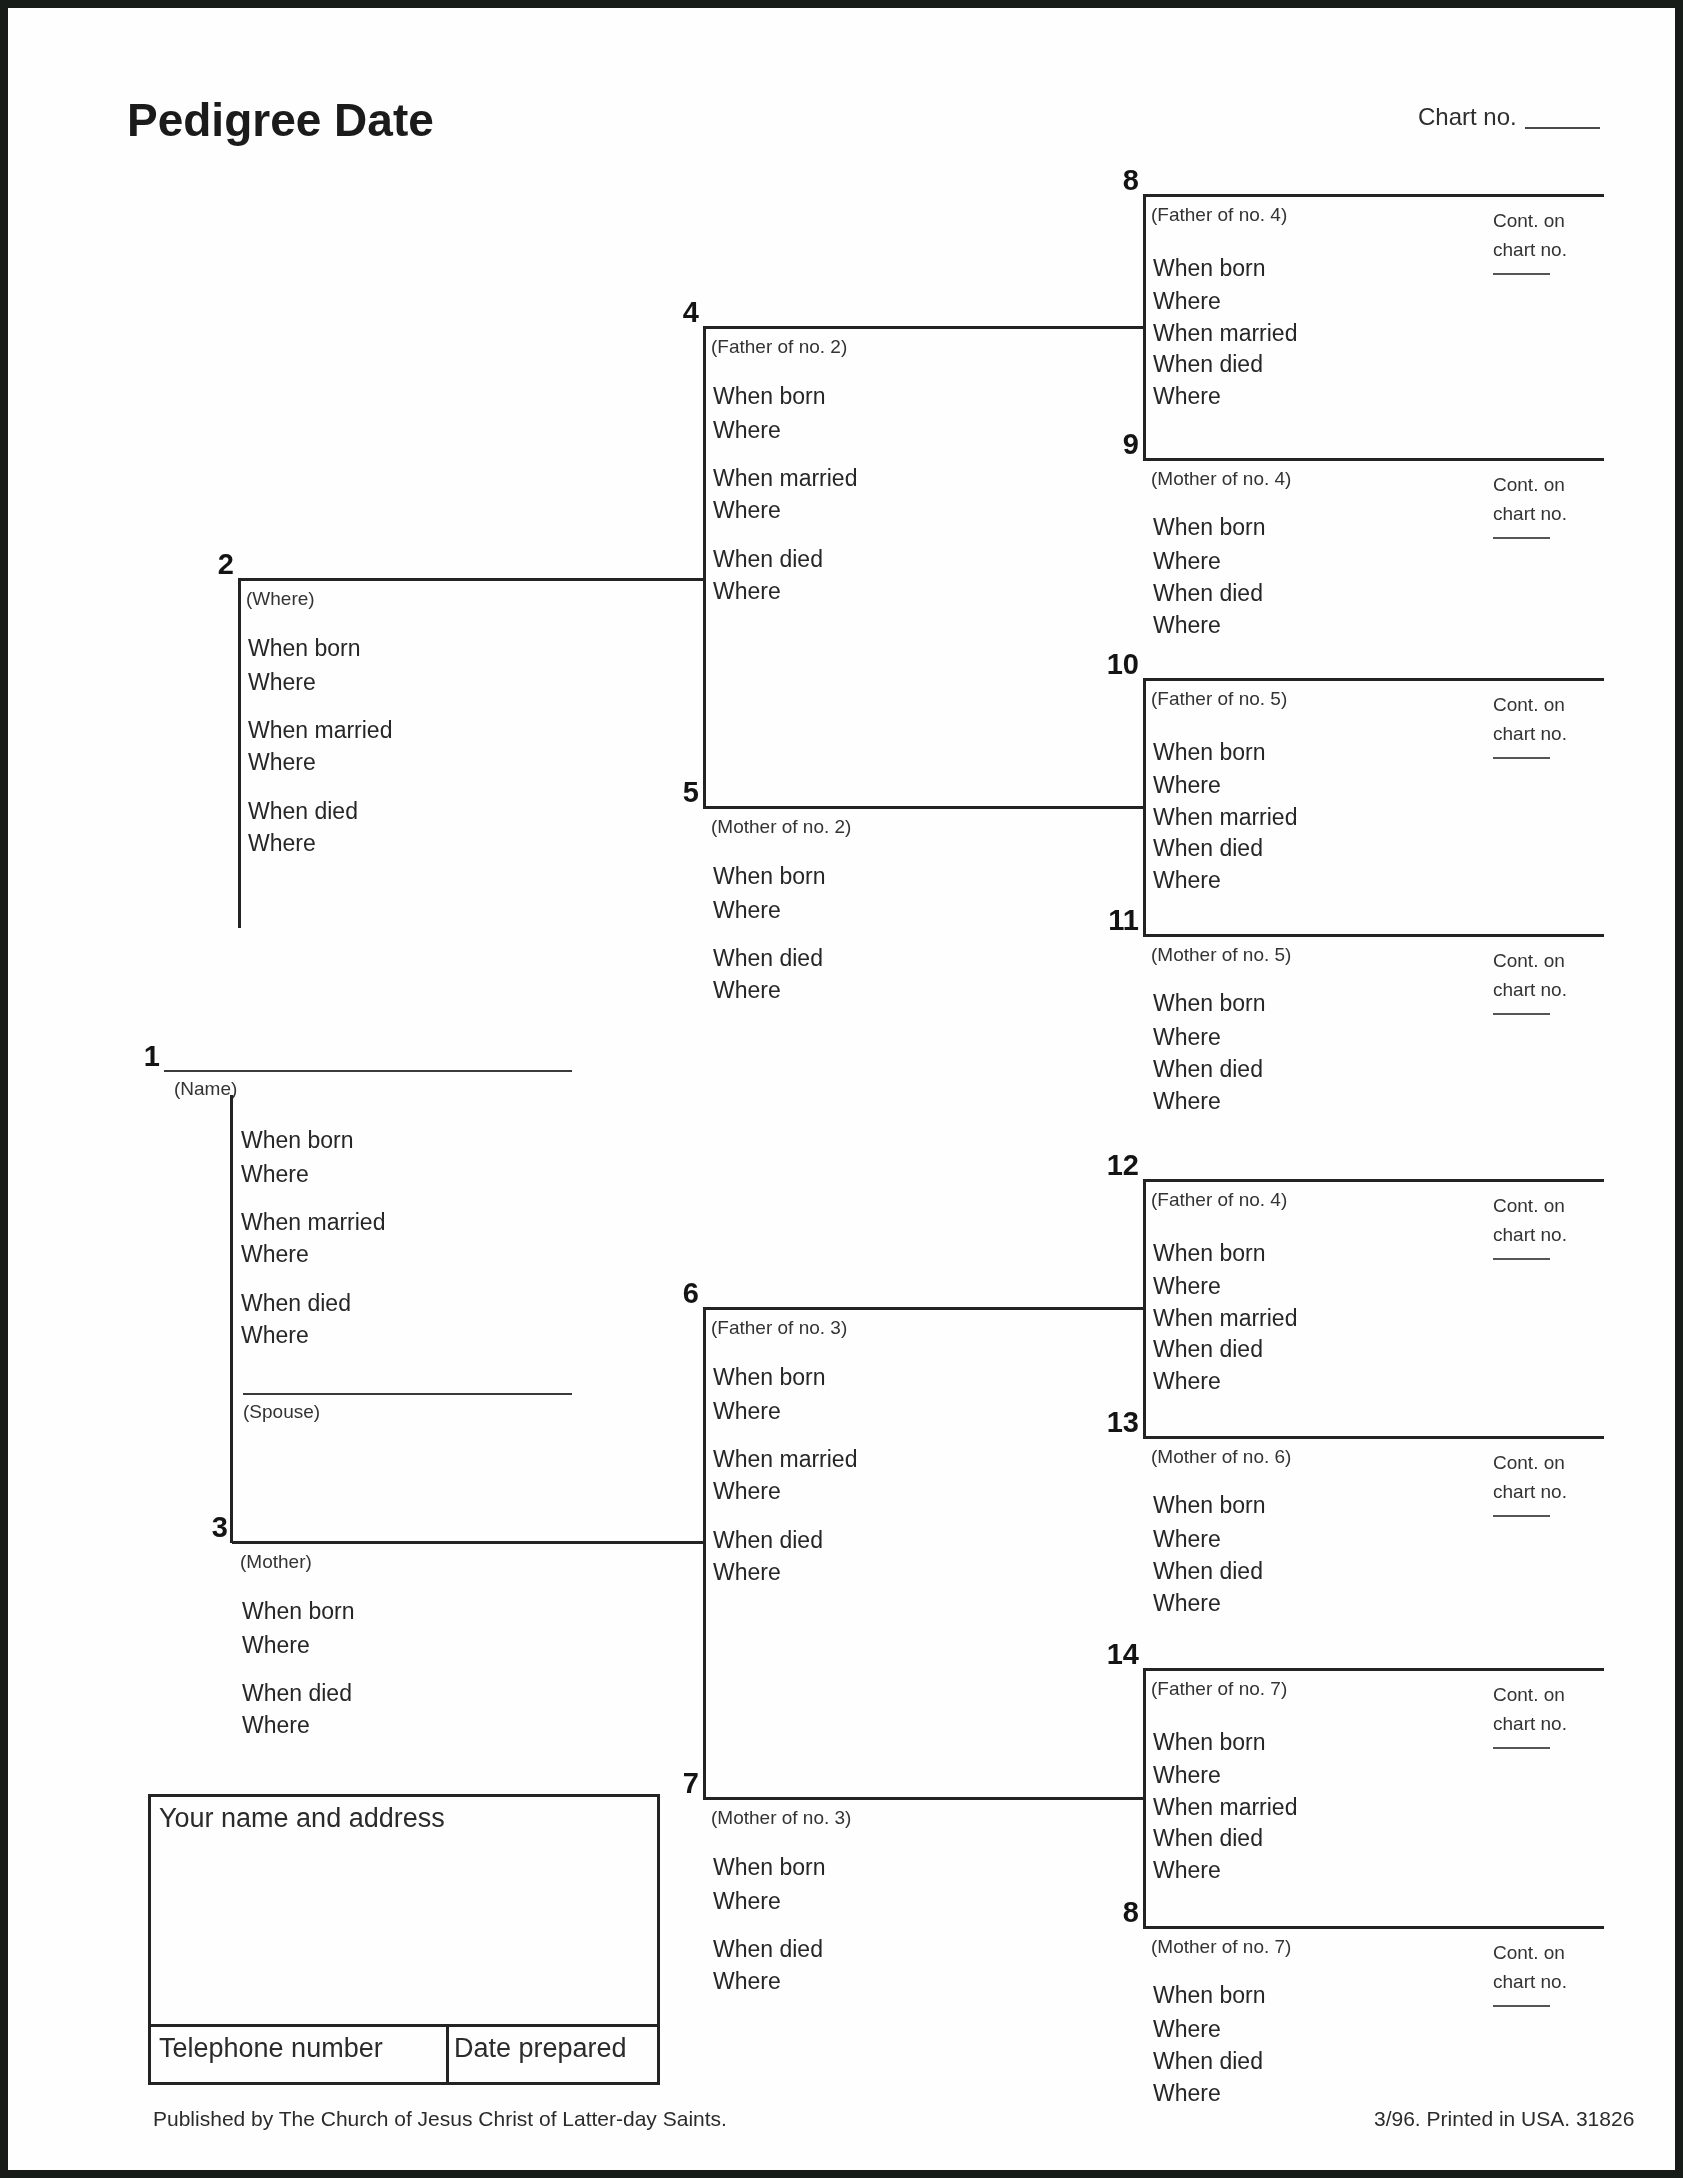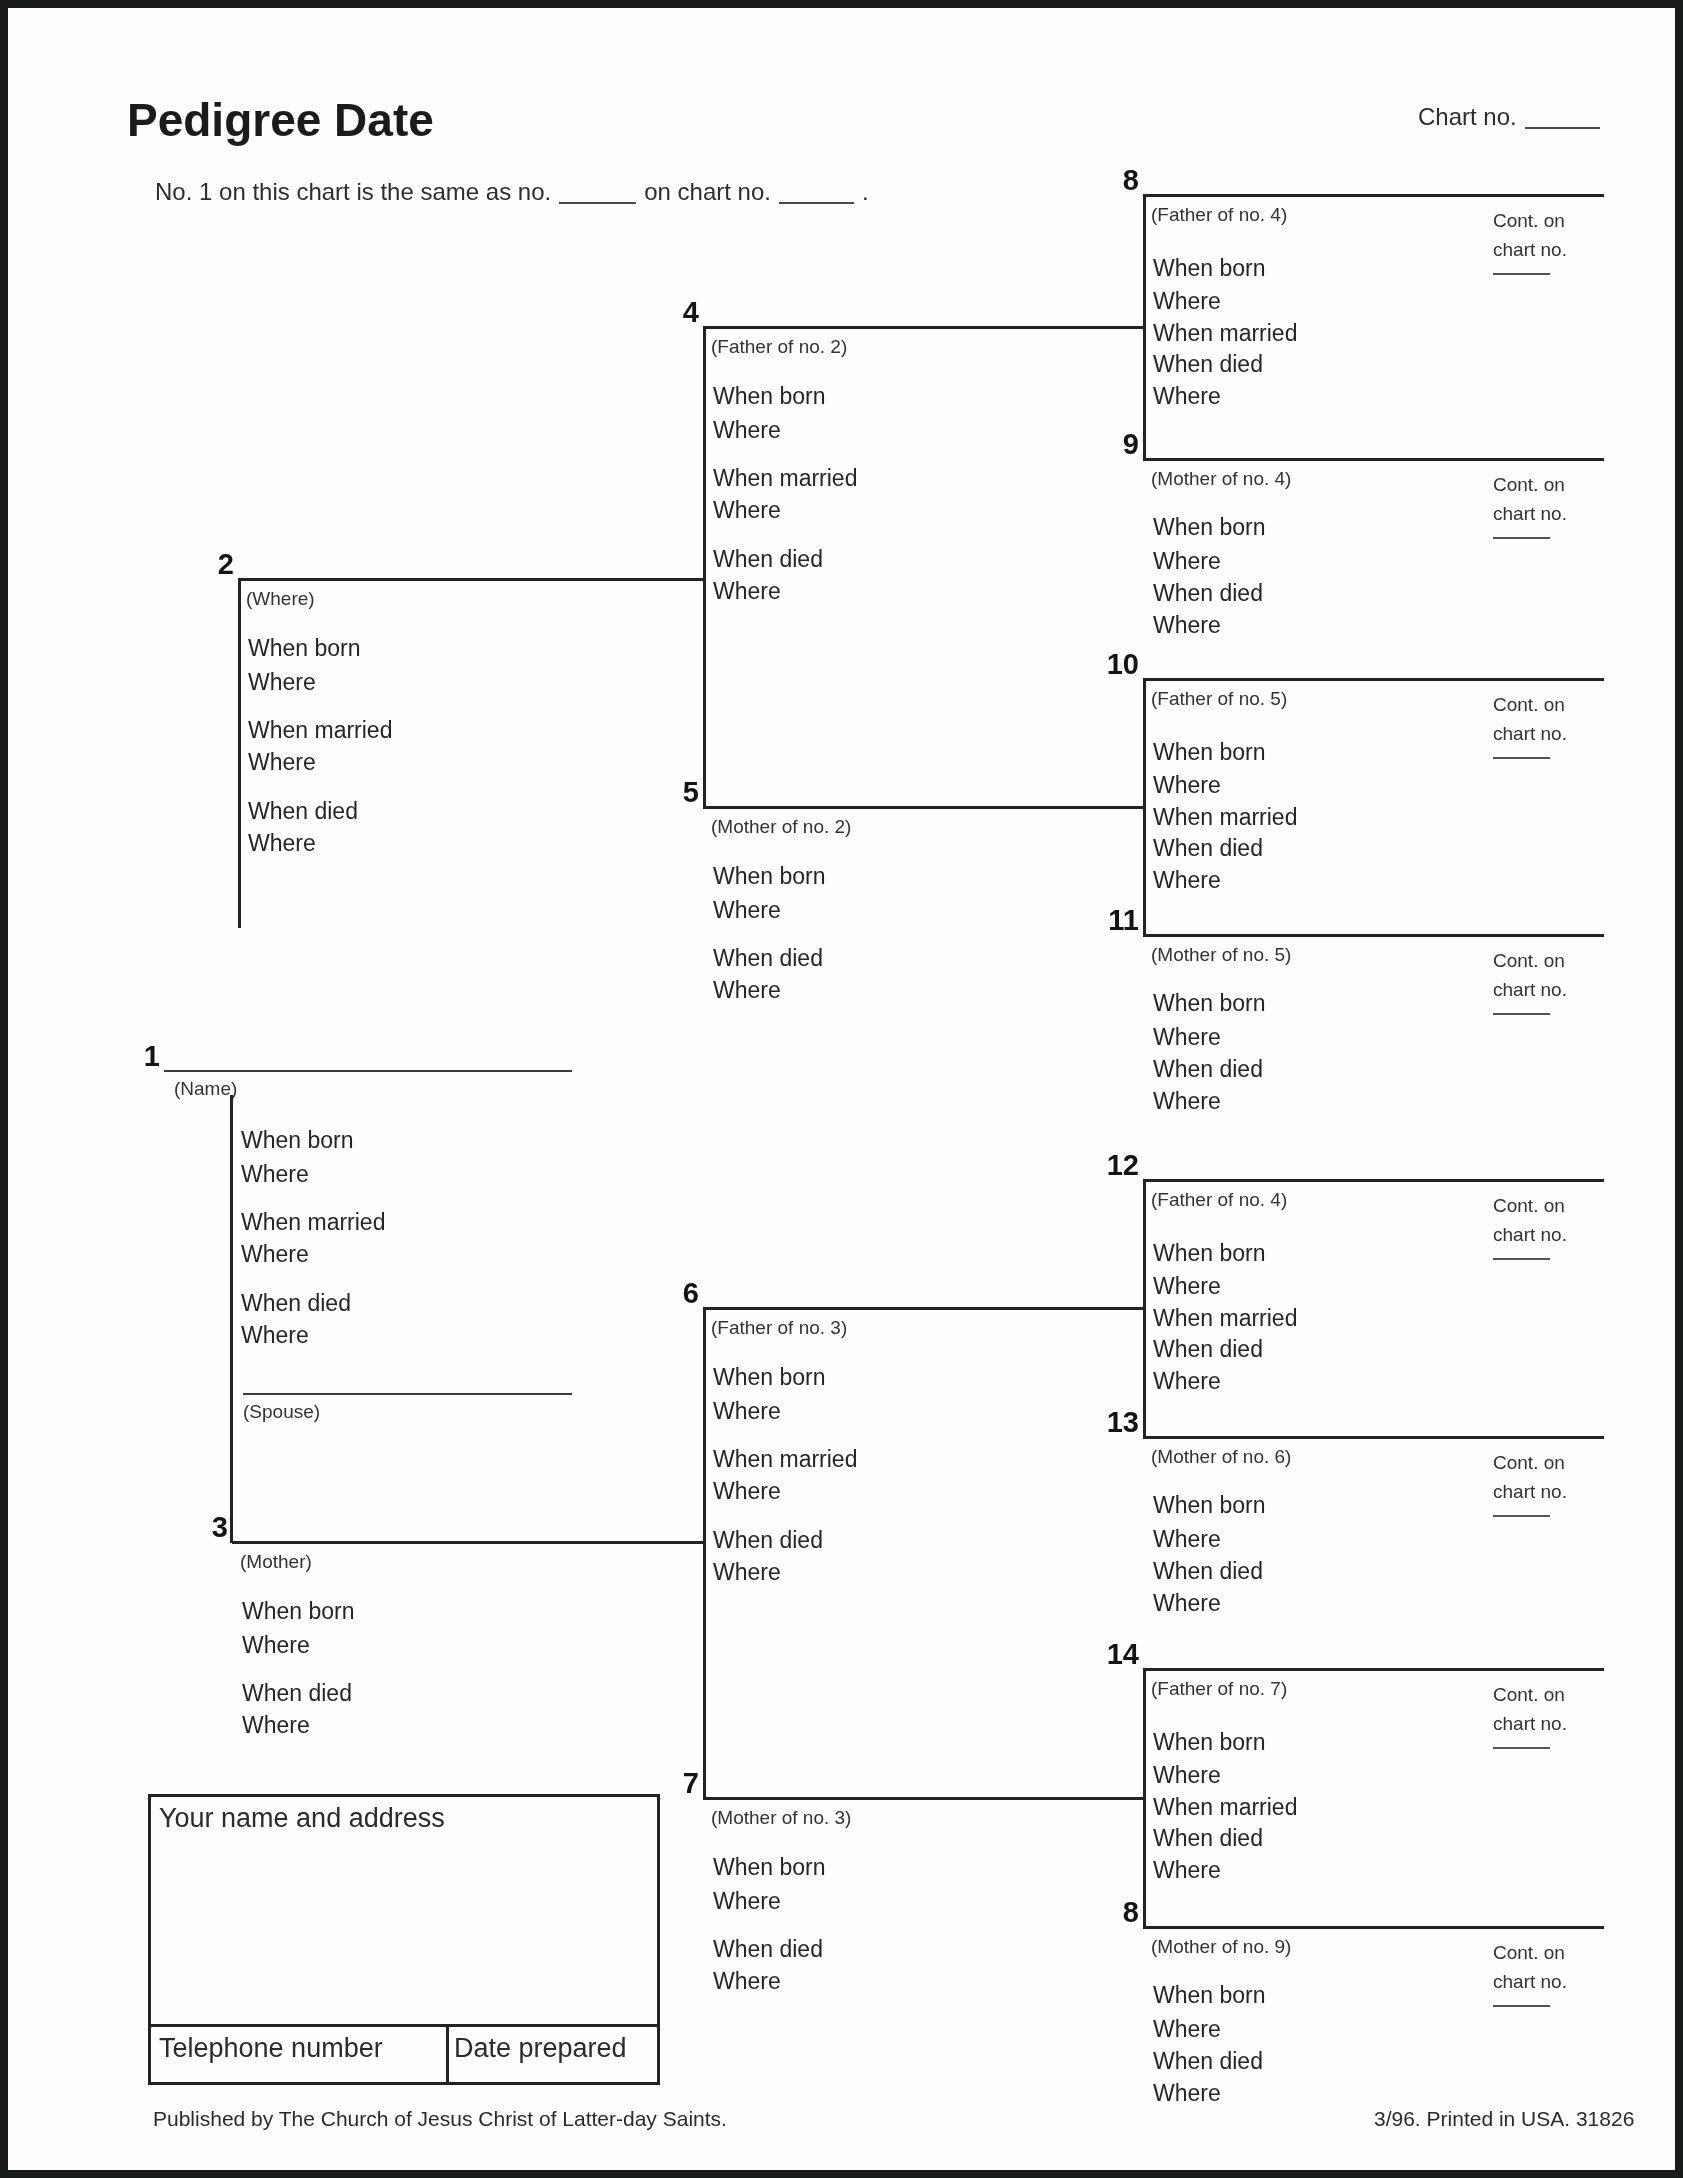--- a/index.html
+++ b/index.html
@@ -35,23 +35,20 @@
 </style>
 </head>
 <body>
 
 <div class="page">
 
   <div class="title" style="left:119px;top:85px">Pedigree Date</div>
   <div class="chartno" style="left:1410px;top:95px">
     <span>Chart no.</span><span class="blank w76"></span>
   </div>
-  <div class="intro" style="left:147px;top:170px">
-    <span>No. 1 on this chart is the same as no.</span><span class="blank w78"></span><span>on chart no.</span><span class="blank w76"></span><span>.</span>
-  </div>
 
   <div class="vline" style="left:695px;top:318px;height:483px"></div>
   <div class="vline" style="left:695px;top:1299px;height:493px"></div>
   <div class="vline" style="left:1135px;top:186px;height:267px"></div>
   <div class="vline" style="left:1135px;top:670px;height:258px"></div>
   <div class="vline" style="left:1135px;top:1171px;height:259px"></div>
   <div class="vline" style="left:1135px;top:1660px;height:260px"></div>
   <div class="vline" style="left:230px;top:570px;height:350px"></div>
 
   <div class="entry" style="left:156px;top:1062px;width:408px">
@@ -240,21 +237,21 @@
     <div class="cont">
       <div>Cont. on</div>
       <div>chart no.</div>
     </div>
     <div class="cont-ul"></div>
   </div>
 
   <div class="entry" style="left:1135px;top:1918px;width:461px">
     <div class="hline"></div>
     <div class="num">8</div>
-    <div class="rel">(Mother of no. 9)</div>
+    <div class="rel">(Mother of no. 7)</div>
     <div class="fld" style="top:56px">When born</div>
     <div class="fld" style="top:90px">Where</div>
     <div class="fld" style="top:122px">When died</div>
     <div class="fld" style="top:154px">Where</div>
     <div class="cont">
       <div>Cont. on</div>
       <div>chart no.</div>
     </div>
     <div class="cont-ul"></div>
   </div>

